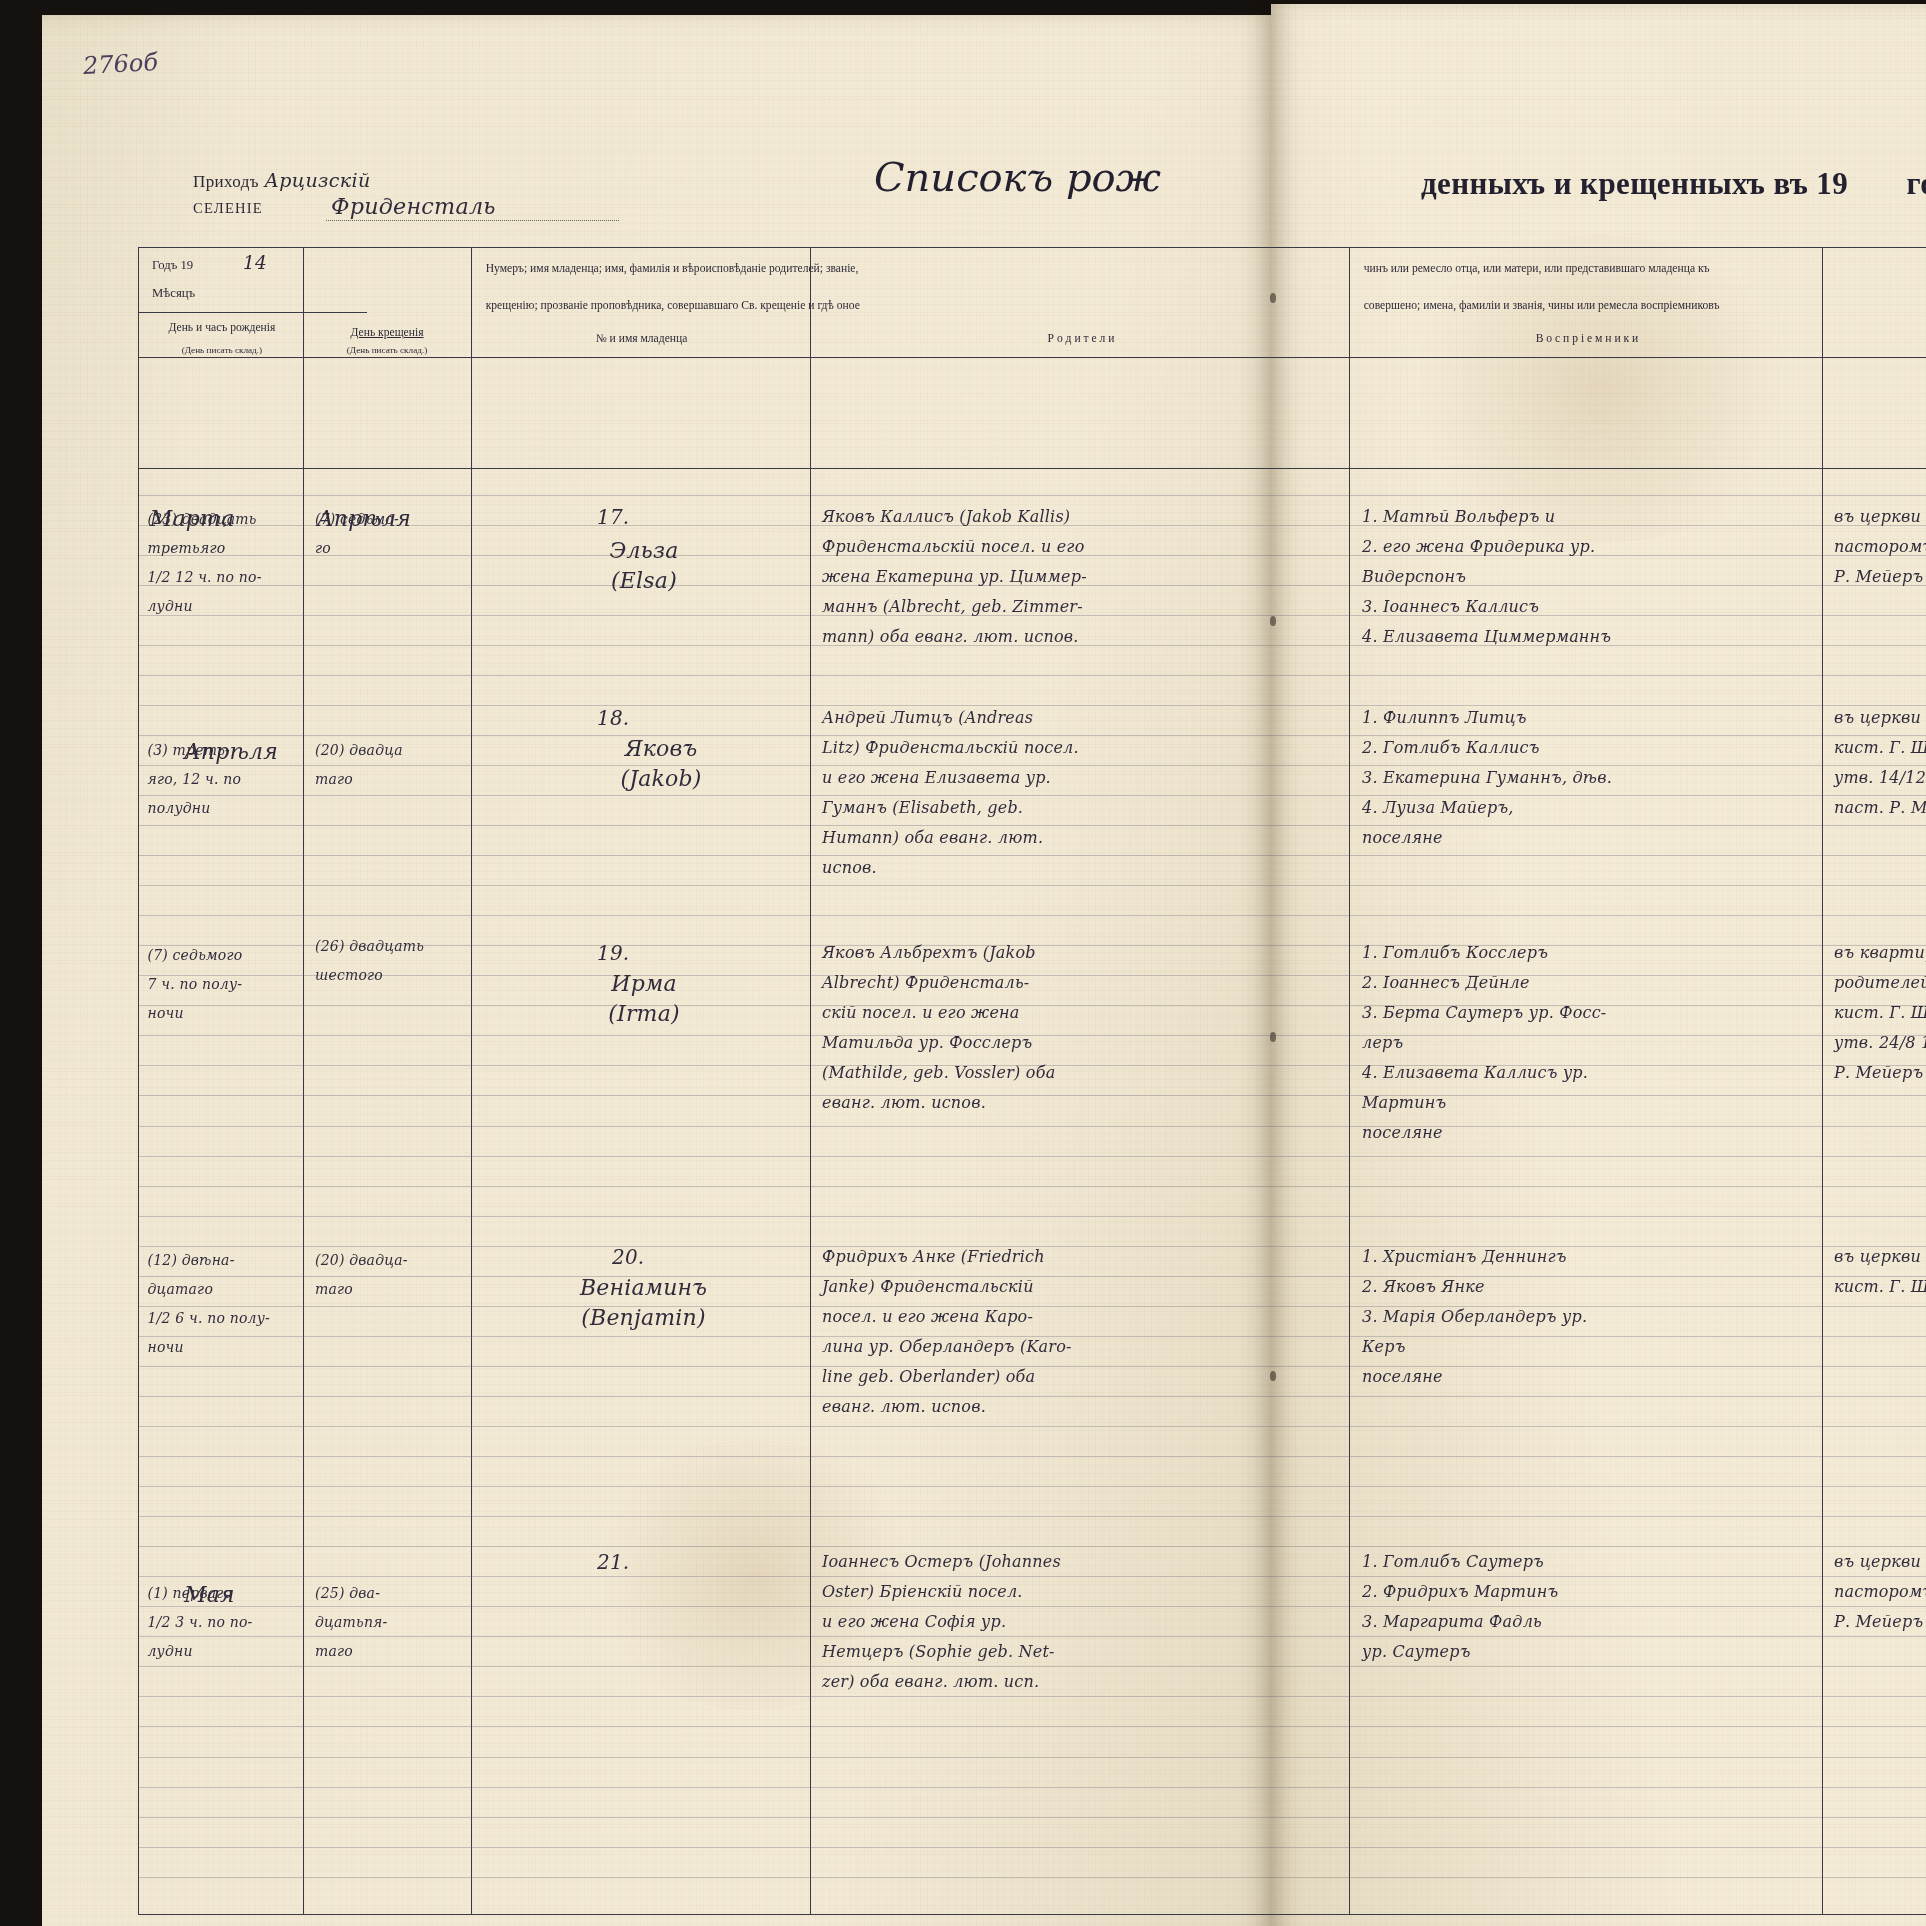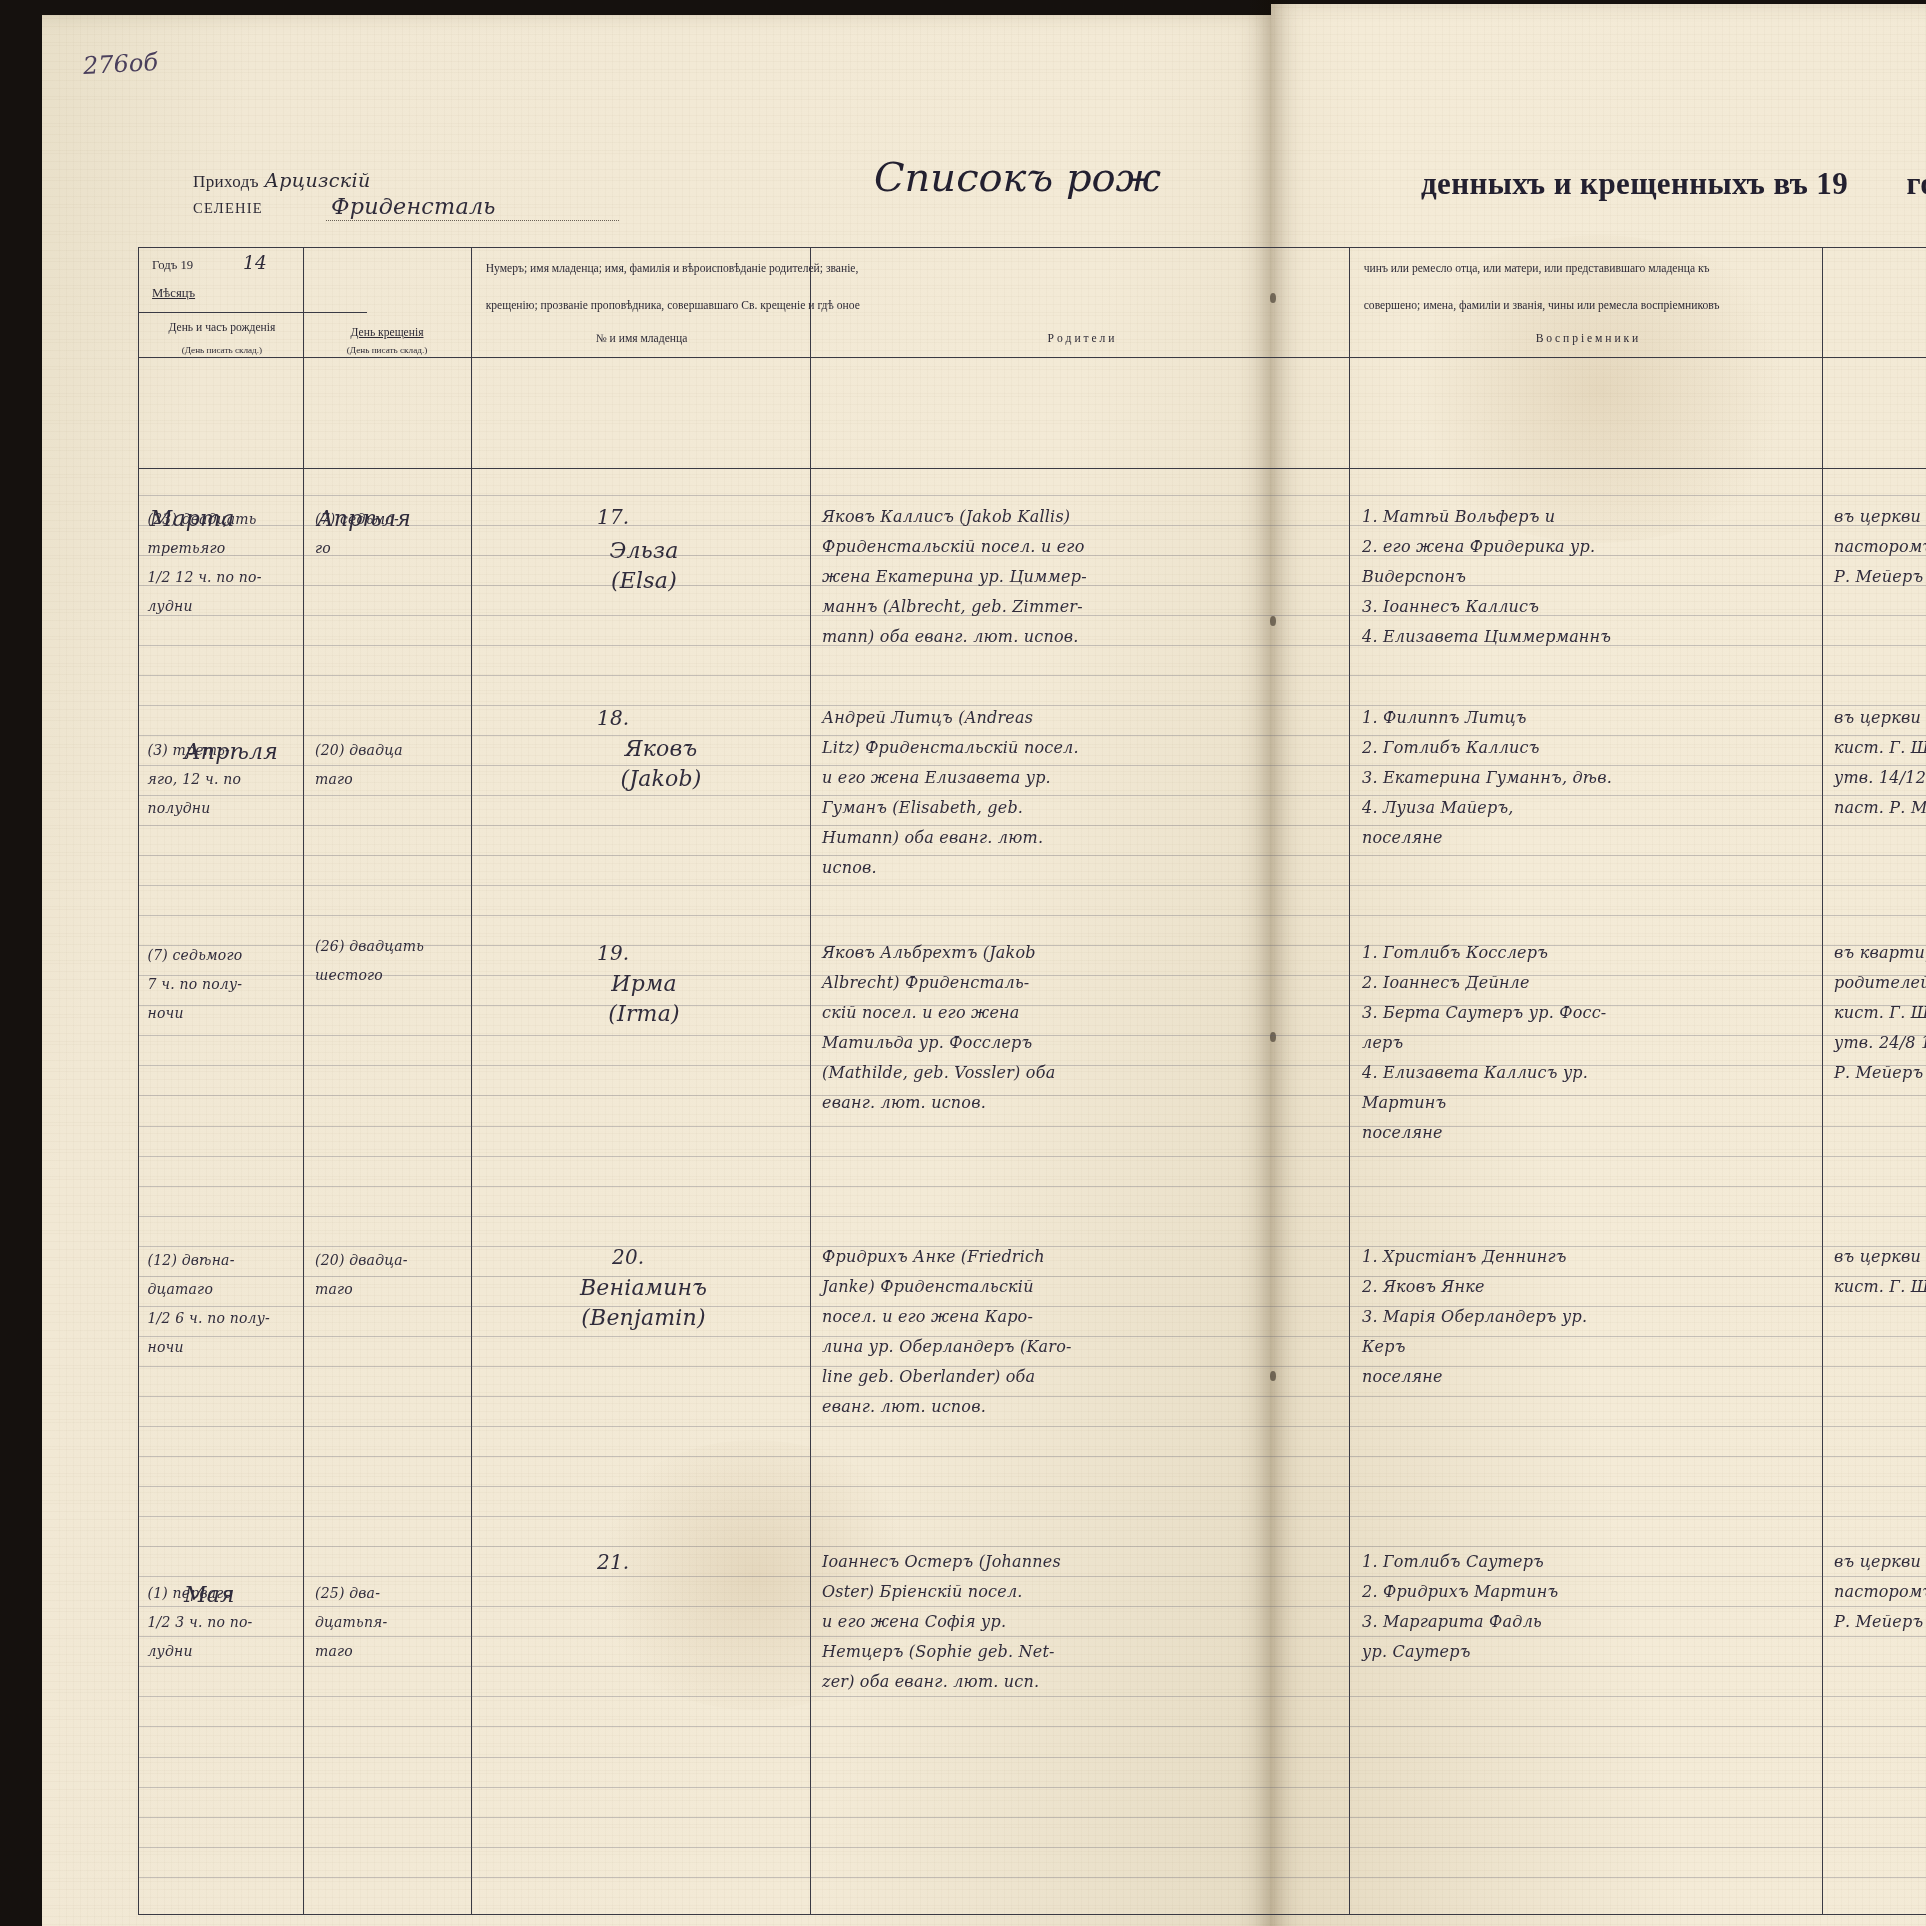--- a/index.html
+++ b/index.html
@@ -315,21 +315,21 @@
       <div class="rule" style="left:0;right:0;top:1509px;"></div>
       <div class="rule" style="left:0;right:0;top:1539px;"></div>
       <div class="rule" style="left:0;right:0;top:1569px;"></div>
       <div class="rule" style="left:0;right:0;top:1599px;"></div>
       <div class="rule" style="left:0;right:0;top:1629px;"></div>
 
       <div class="hcell big" style="left:7.7px; top:9.2px; width:150px; text-align:left; padding-left:5.4px;">
         <span>Годъ  19</span>
       </div>
       <div class="hand" style="position:absolute; left:104px; top:3.9px; font-size:18.5px;">14</div>
-      <div class="hcell big" style="left:7.7px; top:37px; width:150px; text-align:left; padding-left:5.4px;text-decoration:underline;">Мѣсяцъ</div>
+      <div class="hcell big" style="left:7.7px; top:37px; width:150px; text-align:left; padding-left:5.4px;">Мѣсяцъ</div>
 
       <div class="hcell" style="left:3.9px; top:72px; width:158px;">День и часъ рожденія</div>
       <div class="hcell small" style="left:3.9px; top:96px; width:158px;">(День писать склад.)</div>
 
       <div class="hcell" style="left:169px; top:77px; width:158px;text-decoration:underline;">День крещенія</div>
       <div class="hcell small" style="left:169px; top:96px; width:158px;">(День писать склад.)</div>
 
       <div class="hcell" style="left:339px; top:13px; width:863px; text-align:left; padding-left:7.7px;">Нумеръ; имя младенца; имя, фамилія и вѣроисповѣданіе родителей; званіе,</div>
       <div class="hcell" style="left:339px; top:50px; width:863px; text-align:left; padding-left:7.7px;">крещенію; прозваніе проповѣдника, совершавшаго Св. крещеніе и гдѣ оное</div>
 

